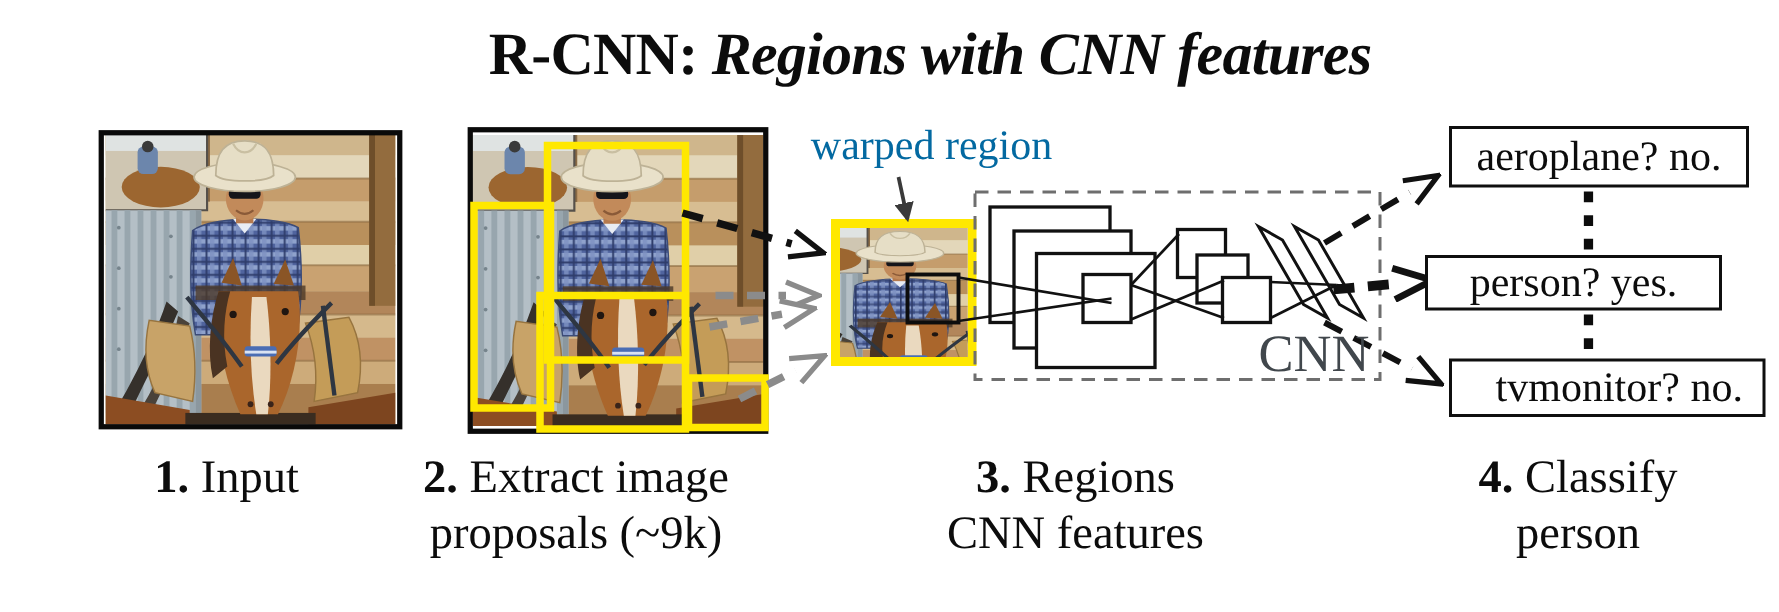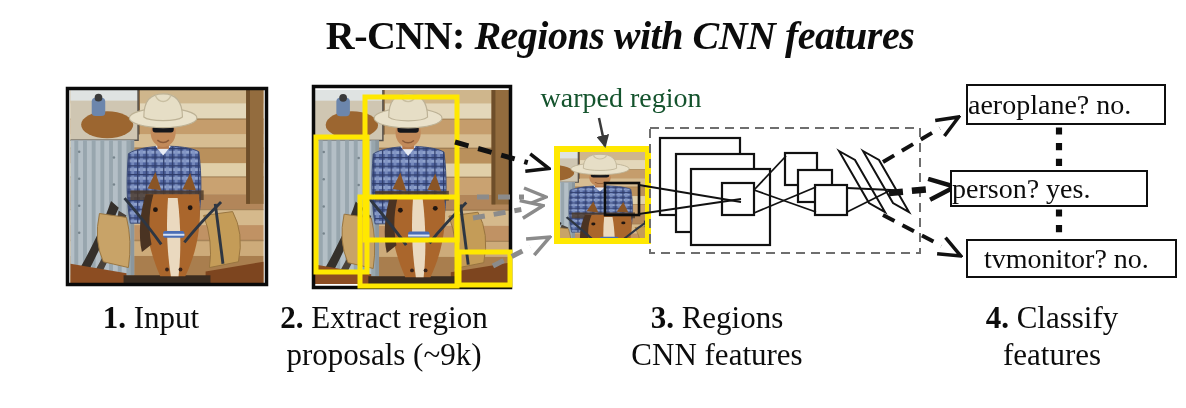--- a/index.html
+++ b/index.html
@@ -7,24 +7,24 @@
     position:relative;width:1186px;height:404px;background:#ffffff;overflow:hidden;
     font-family:"Liberation Serif","DejaVu Serif",serif;color:#111;margin-left:27px;
   }
   .abs{position:absolute;}
   .title{
     left:0;right:0;top:12px;text-align:center;
     font-size:40px;font-weight:700;letter-spacing:-0.5px;color:#0c0c0c;
   }
   .title .t-em{font-style:italic;}
   .svg-canvas{left:0;top:0;width:1186px;height:408px;}
-  .warped-label{left:488px;top:82px;width:212px;text-align:center;font-size:28px;color:#14532d;}
+  .warped-label{left:488px;top:82px;width:212px;text-align:center;font-size:28px;color:#0369a1;}
   .cnn-label{left:804px;top:216px;width:90px;text-align:center;font-size:35px;color:#41474c;}
   .cbox{
-    background:#fff;border:2.5px solid #0f0f0f;display:flex;align-items:center;
+    background:#fff;border:2.5px solid #0f0f0f;display:flex;align-items:center;justify-content:center;
     font-size:28px;color:#0c0c0c;box-sizing:border-box;white-space:nowrap;
   }
   .cbox-0{left:939px;top:84px;width:200px;height:41px;}
   .cbox-1{left:923px;top:170px;width:198px;height:37px;}
   .cbox-2{left:939px;top:239px;width:211px;height:39px;padding-left:16px;}
   .vdots{width:48px;text-align:center;font-size:46px;line-height:40px;font-weight:700;color:#0c0c0c;}
   .vdots-0{left:1008px;top:126px;}
   .vdots-1{left:1008px;top:208px;}
   .step{
     top:299px;width:300px;text-align:center;font-size:31px;line-height:37px;color:#0c0c0c;
@@ -235,46 +235,47 @@
     <line x1="856" y1="215" x2="932" y2="255" stroke="#111111" stroke-width="4" stroke-dasharray="13 9" marker-end="url(#mOpen)"></line>
   </svg>
 
   <div class="abs title">
     <span>R-CNN:</span>
     <span class="t-em">Regions with CNN features</span>
   </div>
 
   <div class="abs warped-label">warped region</div>
 
+  <div class="abs cnn-label">CNN</div>
 
   <div class="abs cbox cbox-0">
     <span>aeroplane? no.</span>
   </div>
   <div class="abs vdots vdots-0">⋮</div>
   <div class="abs cbox cbox-1">
     <span>person? yes.</span>
   </div>
   <div class="abs vdots vdots-1">⋮</div>
   <div class="abs cbox cbox-2">
     <span>tvmonitor? no.</span>
   </div>
 
   <div class="abs step step-0">
     <span class="n">1.</span>
     <span>Input</span><br>
   </div>
   <div class="abs step step-1">
     <span class="n">2.</span>
-    <span>Extract region</span><br>
+    <span>Extract image</span><br>
     <span>proposals (~9k)</span>
   </div>
   <div class="abs step step-2">
     <span class="n">3.</span>
     <span>Regions</span><br>
     <span>CNN features</span>
   </div>
   <div class="abs step step-3">
     <span class="n">4.</span>
     <span>Classify</span><br>
-    <span>features</span>
+    <span>person</span>
   </div>
 
 </div>
 
 </body></html>

